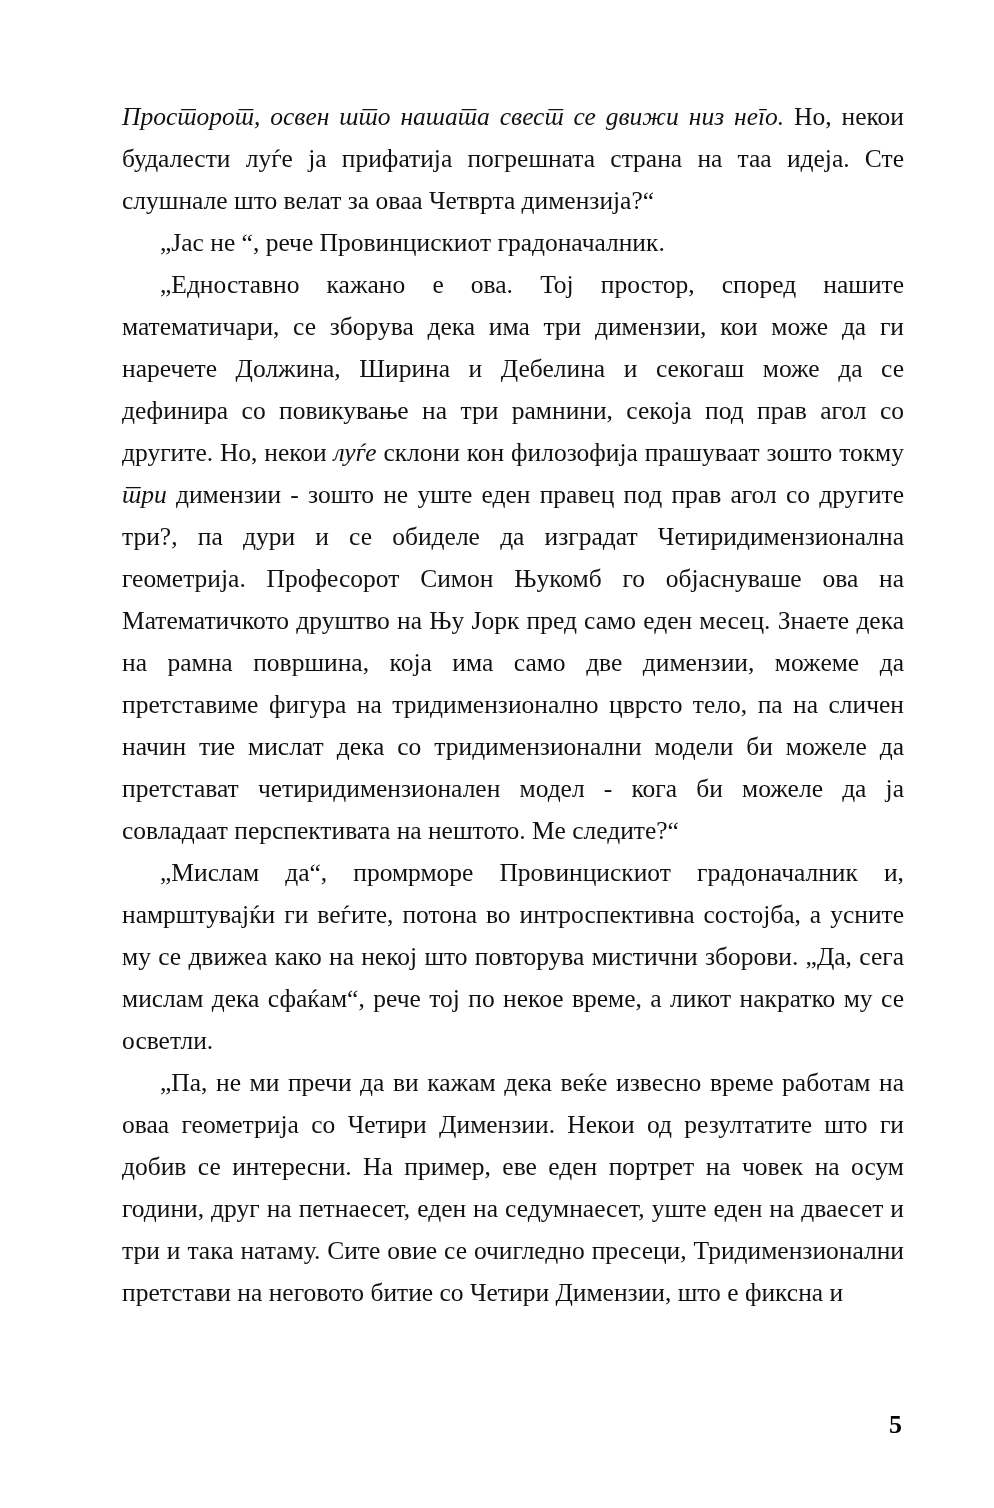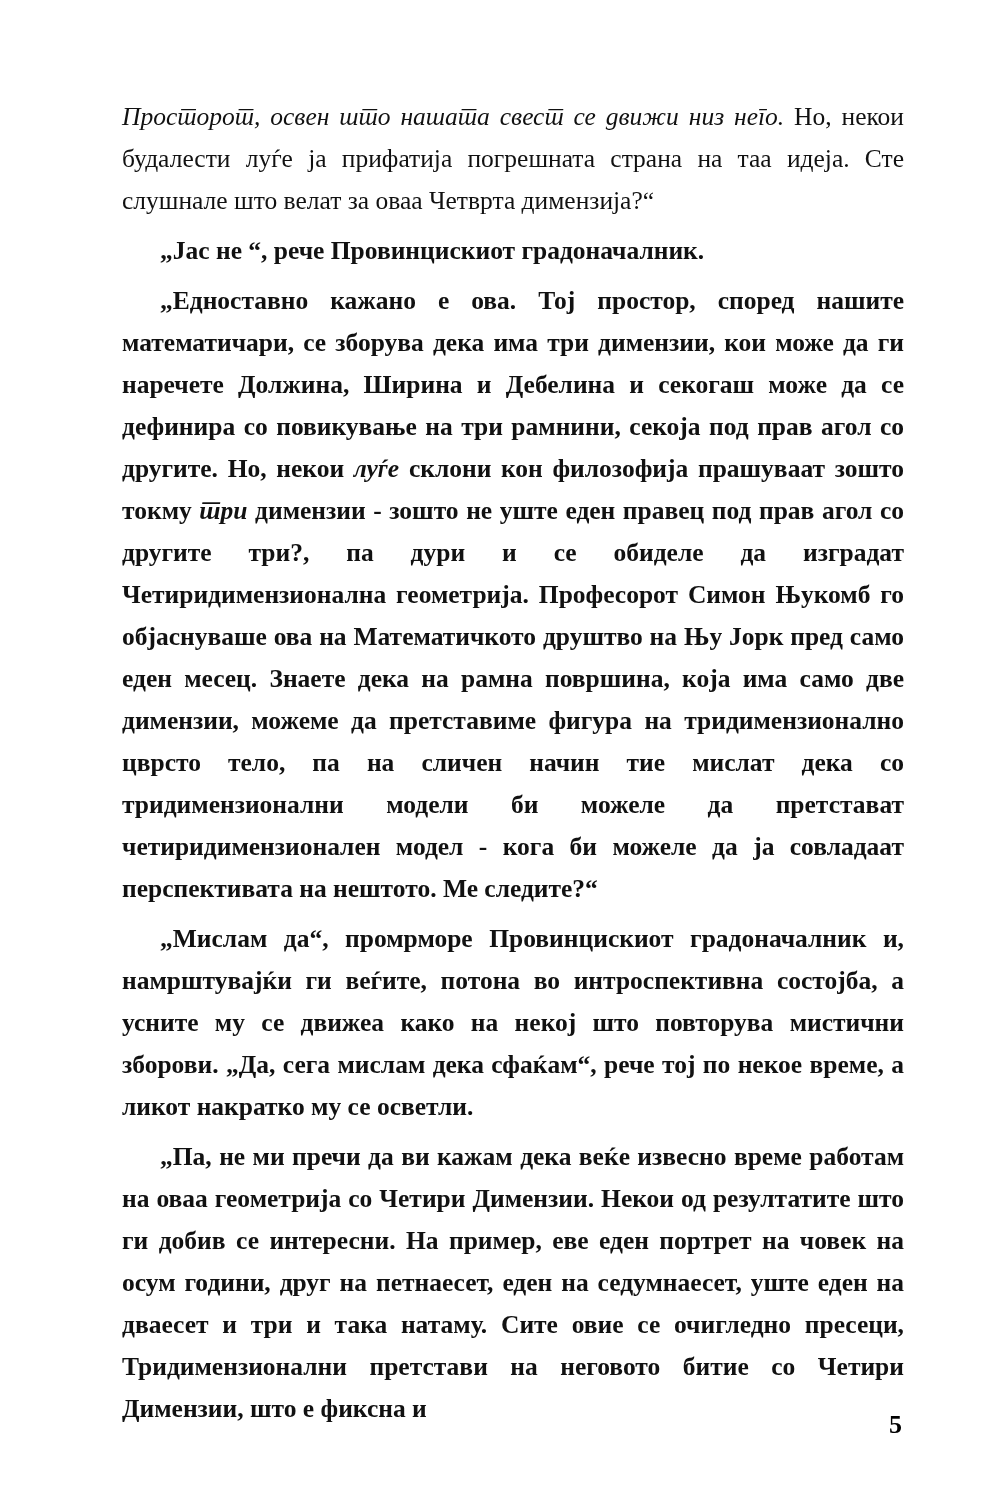--- a/index.html
+++ b/index.html
@@ -31,22 +31,21 @@
   p.para {
     margin: 0;
     font-size: 25.5px;
     line-height: 42px;
     text-align: justify;
     text-justify: inter-word;
     hyphens: manual;
     color: #111111;
   }
   p.para + p.para {
-    margin-top: 8px;
-    font-weight: bold;
+    margin-top: 0px;
   }
   p.indent {
     text-indent: 38px;
   }
   .it {
     font-style: italic;
   }
   .page-number {
     position: absolute;
     right: 92px;

